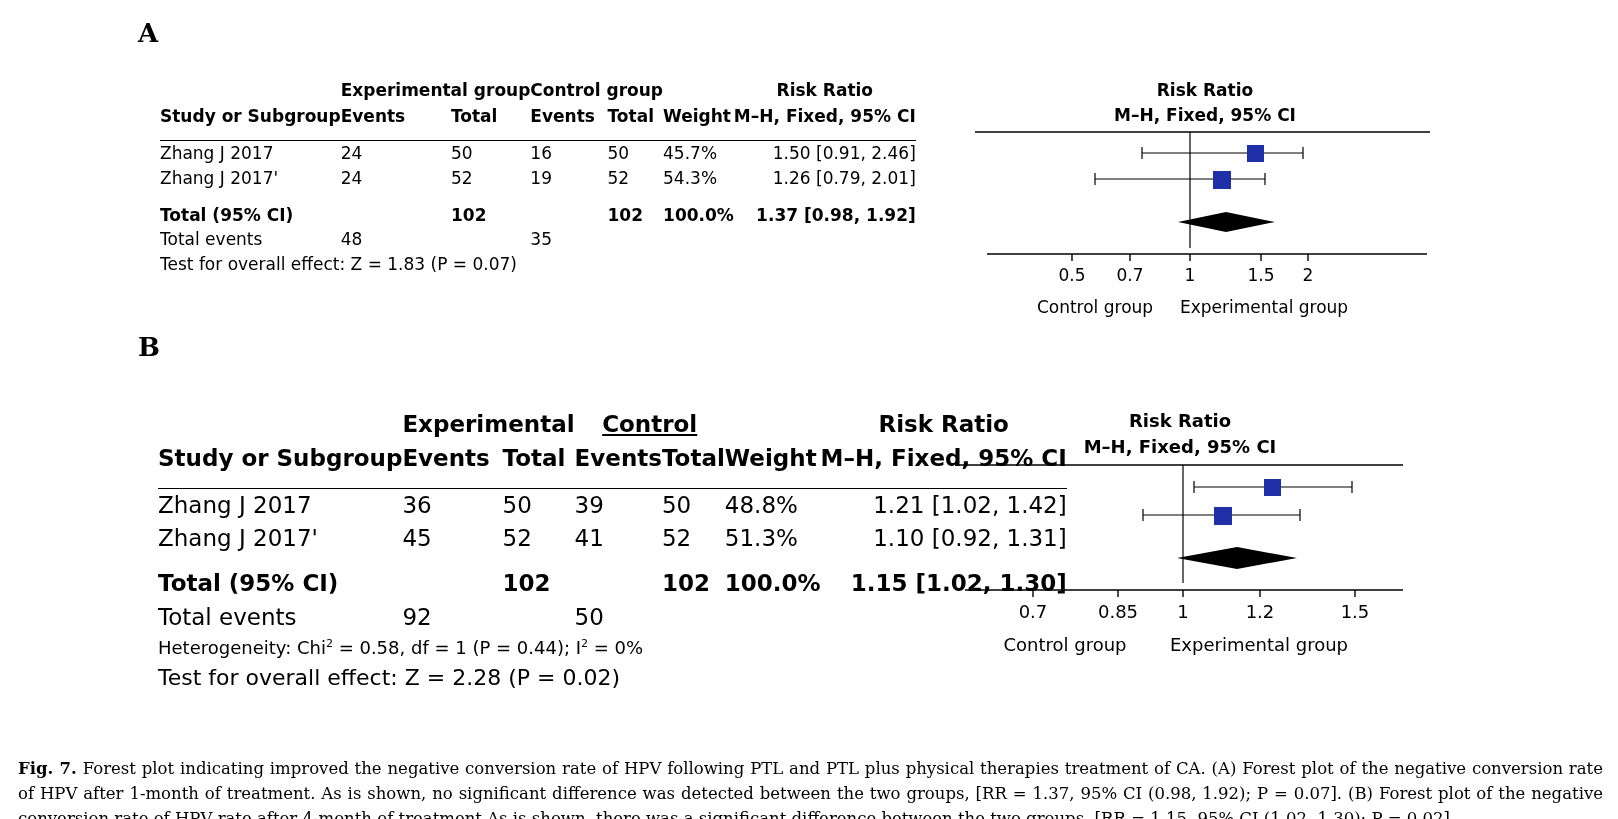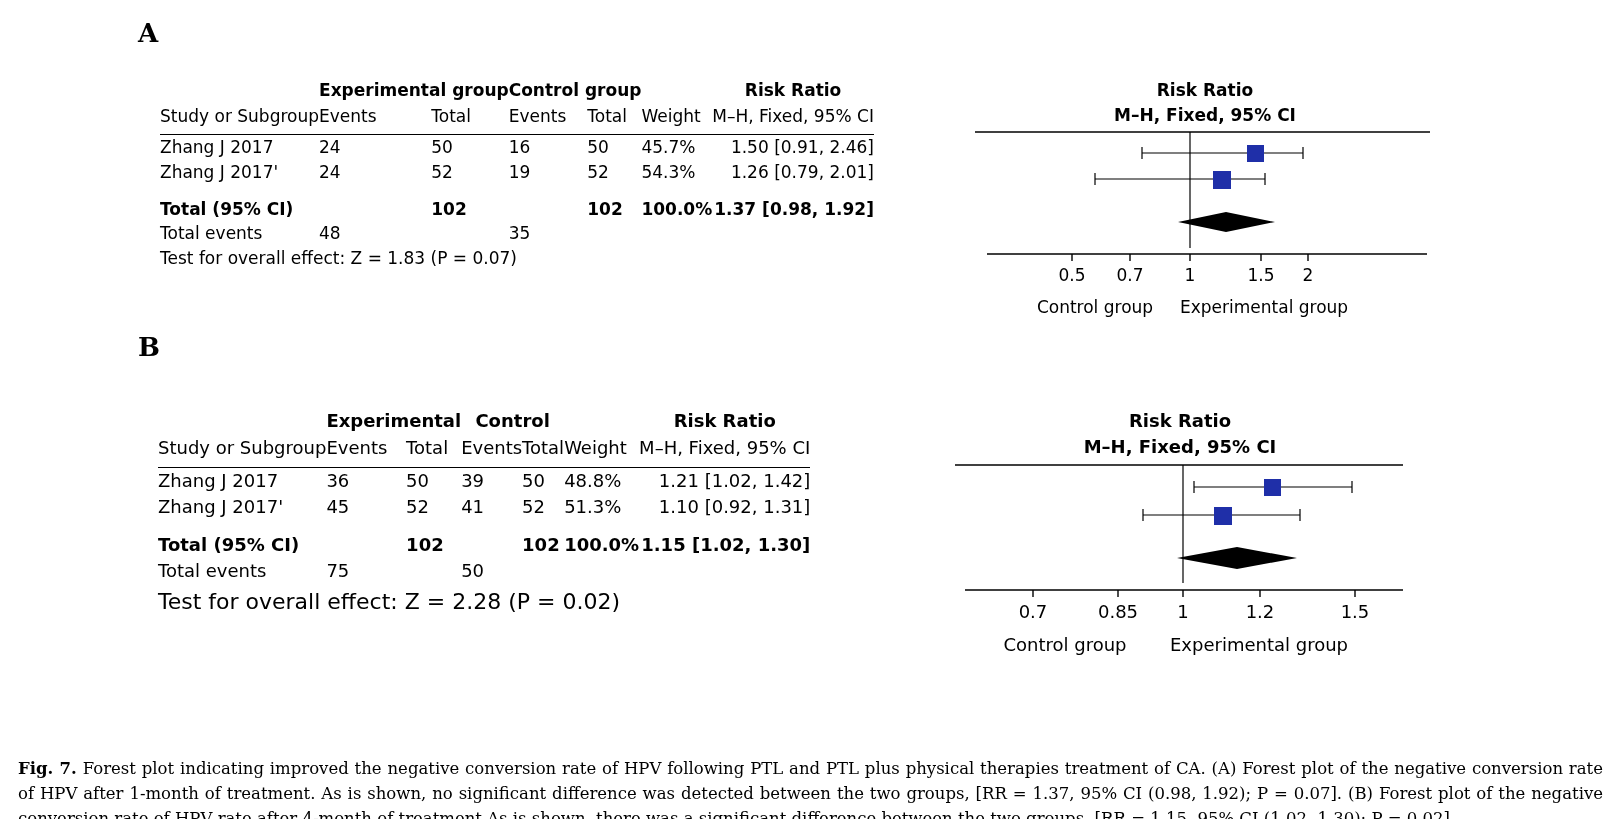--- a/index.html
+++ b/index.html
@@ -21,21 +21,21 @@
     border-collapse:collapse;
     font-size:17px;
   }
   .ftable td,.ftable th{
     padding:0 0;
     white-space:nowrap;
     vertical-align:bottom;
     line-height:1.45;
   }
   .ftable .hdr-top td{font-weight:bold;text-align:center;padding-bottom:1px;}
-  .ftable .hdr-sub td{font-weight:normal;padding-bottom:6px;}
+  .ftable .hdr-sub td{font-weight:bold;padding-bottom:12px;}
   .num{text-align:left;padding-right:14px;}
   .study{text-align:left;padding-right:18px;}
   .eff{text-align:right;padding-right:6px;}
   .bold{font-weight:bold;}
   .rule-bottom{border-bottom:1.6px solid #000;}
   .spacer-row td{height:12px;}
   .foot{font-size:17px;line-height:1.5;white-space:nowrap;}
   sup{font-size:11px;vertical-align:super;}
   
   .plot{position:absolute;}
@@ -160,26 +160,26 @@
     <div class="axis-label" style="position:absolute;left:20px;top:0;width:200px;">Control group</div>
     <div class="axis-label" style="position:absolute;left:205px;top:0;width:250px;text-align:left;">Experimental group</div>
   </div>
 </div>
 
 <div class="panel" style="left:138px;top:332px;">
   <div class="panel-letter">B</div>
 </div>
 
 <div class="panel" style="left:158px;top:408px;">
-  <table class="ftable" style="font-size:18px;">
+  <table class="ftable" style="font-size:23px;">
     <tbody>
         <tr class="hdr-top">
       <td></td>
       <td colspan="2" style="text-align:center;">Experimental</td>
-      <td colspan="2" style="text-align:center;">Control</td>
+      <td colspan="2" style="text-align:center;text-decoration:underline;">Control</td>
       <td></td>
       <td style="text-align:center;">Risk Ratio</td>
     </tr>
     <tr class="hdr-sub rule-bottom">
       <td class="study">Study or Subgroup</td>
       <td class="num">Events</td>
       <td class="num">Total</td>
       <td class="num">Events</td>
       <td class="num">Total</td>
       <td class="num">Weight</td>
@@ -210,29 +210,30 @@
       <td class="study">Total (95% CI)</td>
       <td class="num"></td>
       <td class="num">102</td>
       <td class="num"></td>
       <td class="num">102</td>
       <td class="num">100.0%</td>
       <td class="eff">1.15 [1.02, 1.30]</td>
     </tr>
     <tr>
       <td class="study">Total events</td>
-      <td class="num">75</td>
+      <td class="num">92</td>
       <td class="num"></td>
       <td class="num">50</td>
       <td class="num"></td>
       <td class="num"></td>
       <td class="eff"></td>
     </tr>
   </tbody>
     </table>
+  <div class="foot" style="font-size:18px;">Heterogeneity: Chi<sup>2</sup> = 0.58, df = 1 (P = 0.44); I<sup>2</sup> = 0%</div>
   <div class="foot" style="font-size:22px;">Test for overall effect: Z = 2.28 (P = 0.02)</div>
 </div>
 
 <div class="plot" style="left:955px;top:408px;">
   <div style="text-align:center;width:450px;font-weight:bold;font-size:18px;line-height:1.45;">Risk Ratio</div>
   <div style="text-align:center;width:450px;font-weight:bold;font-size:18px;line-height:1.45;padding-bottom:3px;">M–H, Fixed, 95% CI</div>
   <svg width="450" height="180" viewBox="0 0 450 180">
     <line x1="0" y1="2" x2="448" y2="2" stroke="#000" stroke-width="1.6"></line>
 
     <line x1="228" y1="2" x2="228" y2="120" stroke="#000" stroke-width="1.2"></line>

